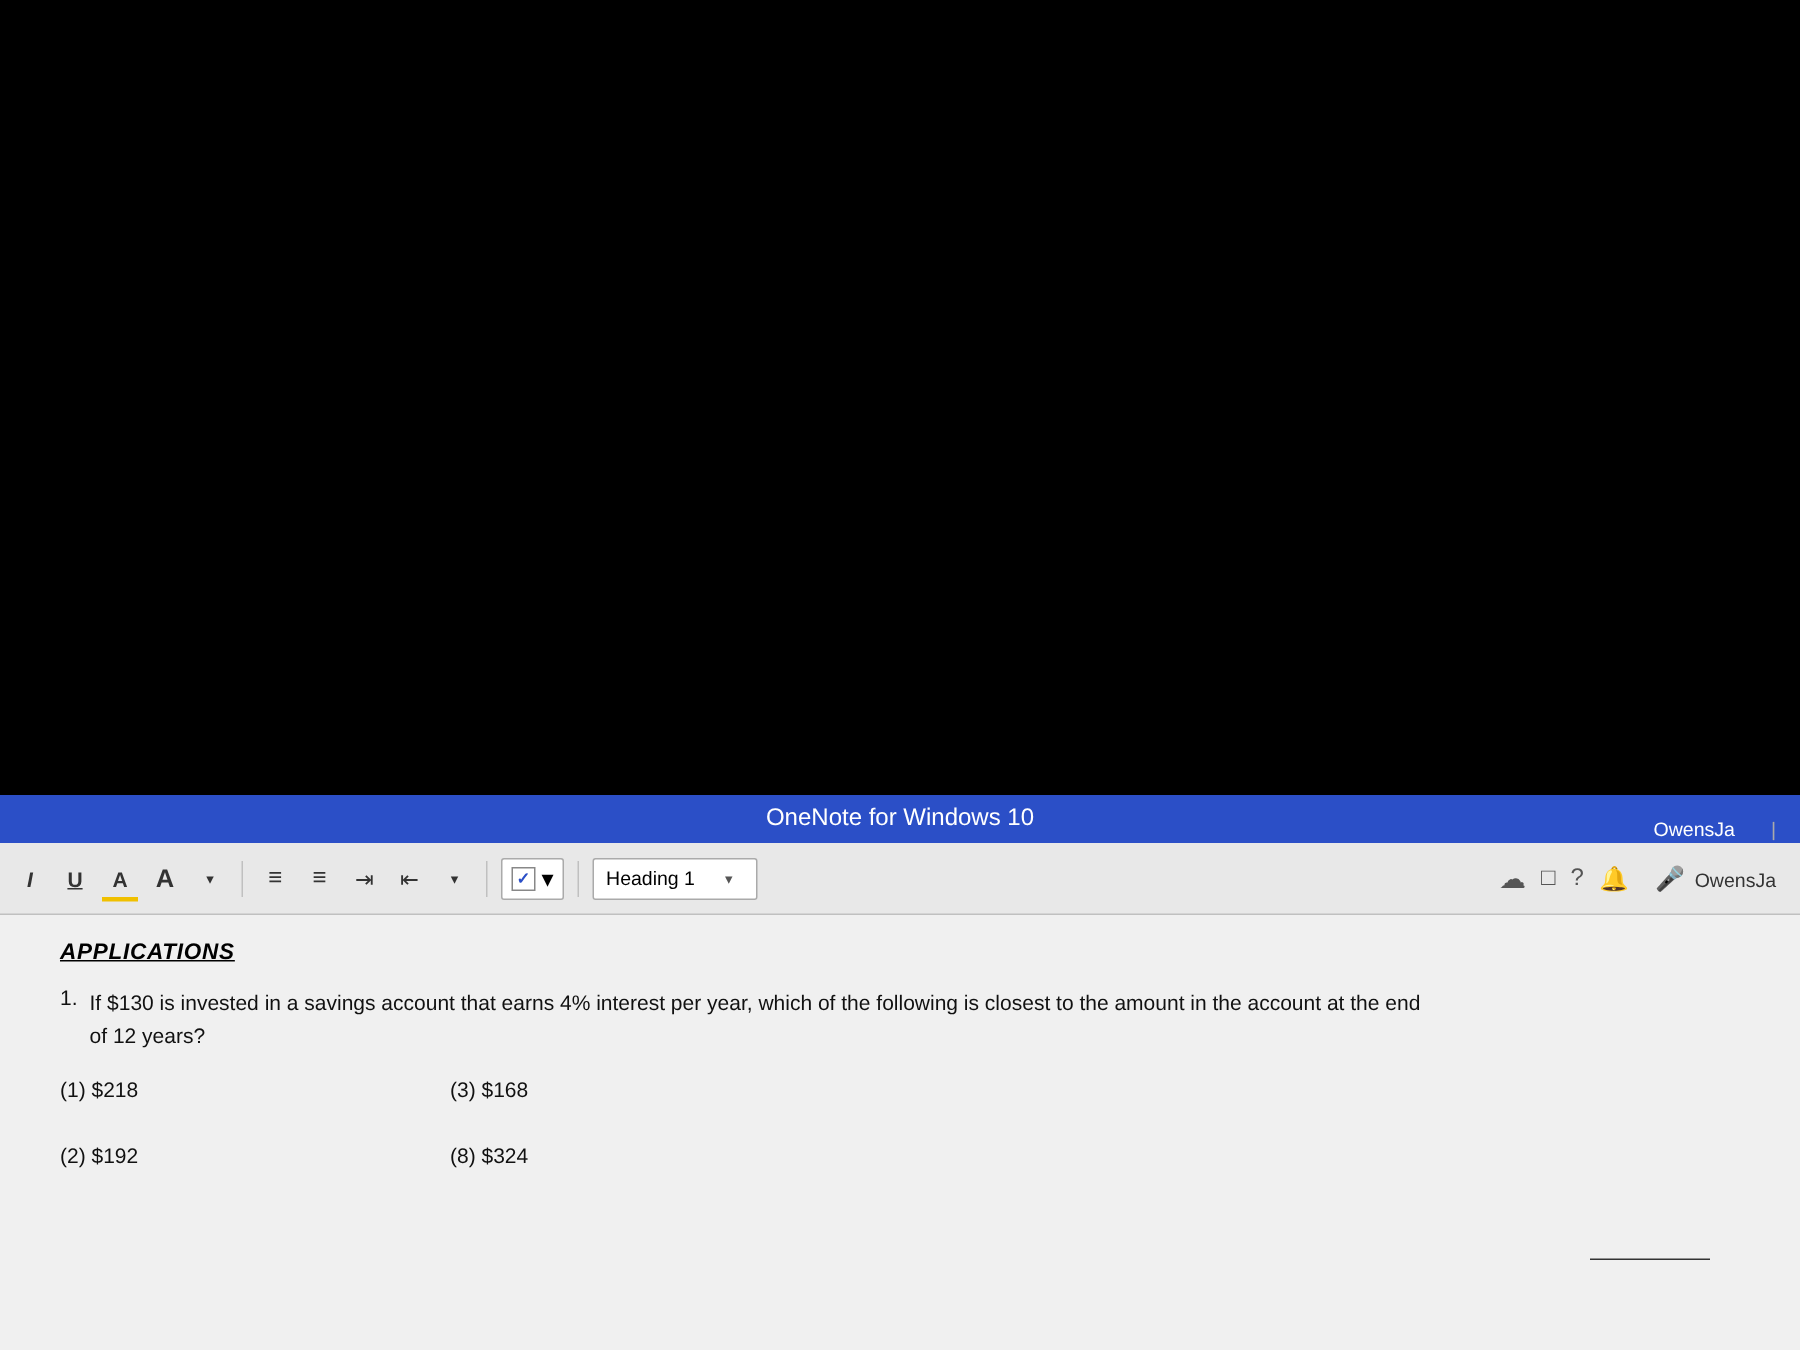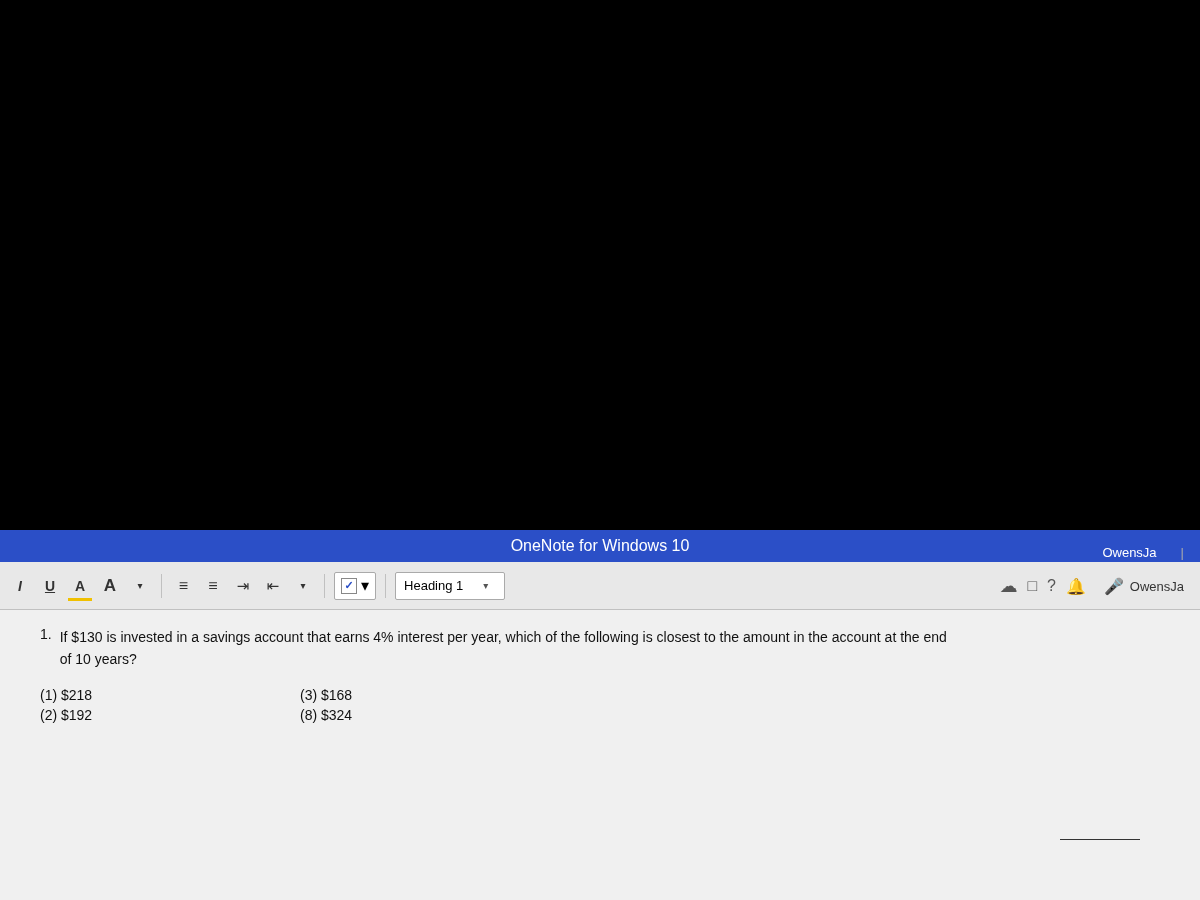--- a/index.html
+++ b/index.html
@@ -209,21 +209,21 @@
       font-size: 14px;
       color: #111;
       line-height: 1.6;
       margin-bottom: 20px;
       max-width: 900px;
     }
 
     .answers-grid {
       display: grid;
       grid-template-columns: 220px 220px;
-      gap: 4px 40px;
+      gap: 28px 40px;
       margin-top: 16px;
     }
 
     .answer-item {
       font-size: 14px;
       color: #111;
     }
 
     .underline-right {
       position: absolute;
@@ -310,24 +310,25 @@
   <span style="font-size:16px; color:#555; cursor:pointer;">□</span>
   <span style="font-size:16px; color:#555; cursor:pointer;">?</span>
   <span style="font-size:16px; color:#555; cursor:pointer;">🔔</span>
   <div class="dictate-btn">
     <span class="mic-icon">🎤</span>
     <span>OwensJa</span>
   </div>
 </div>
 
 <div class="content-area">
+  <div class="section-title">APPLICATIONS</div>
 
   <div style="display:flex; gap:8px; margin-bottom:14px;">
     <span style="font-size:14px; color:#111; font-weight:400;">1.</span>
-    <span class="question-text" style="margin-bottom:0;">If $130 is invested in a savings account that earns 4% interest per year, which of the following is closest to the amount in the account at the end of 10 years?</span>
+    <span class="question-text" style="margin-bottom:0;">If $130 is invested in a savings account that earns 4% interest per year, which of the following is closest to the amount in the account at the end of 12 years?</span>
   </div>
 
   <div class="answers-grid">
     <div class="answer-item">(1) $218</div>
     <div class="answer-item">(3) $168</div>
     <div class="answer-item">(2) $192</div>
     <div class="answer-item">(8) $324</div>
   </div>
 
   <div class="underline-right"></div>

